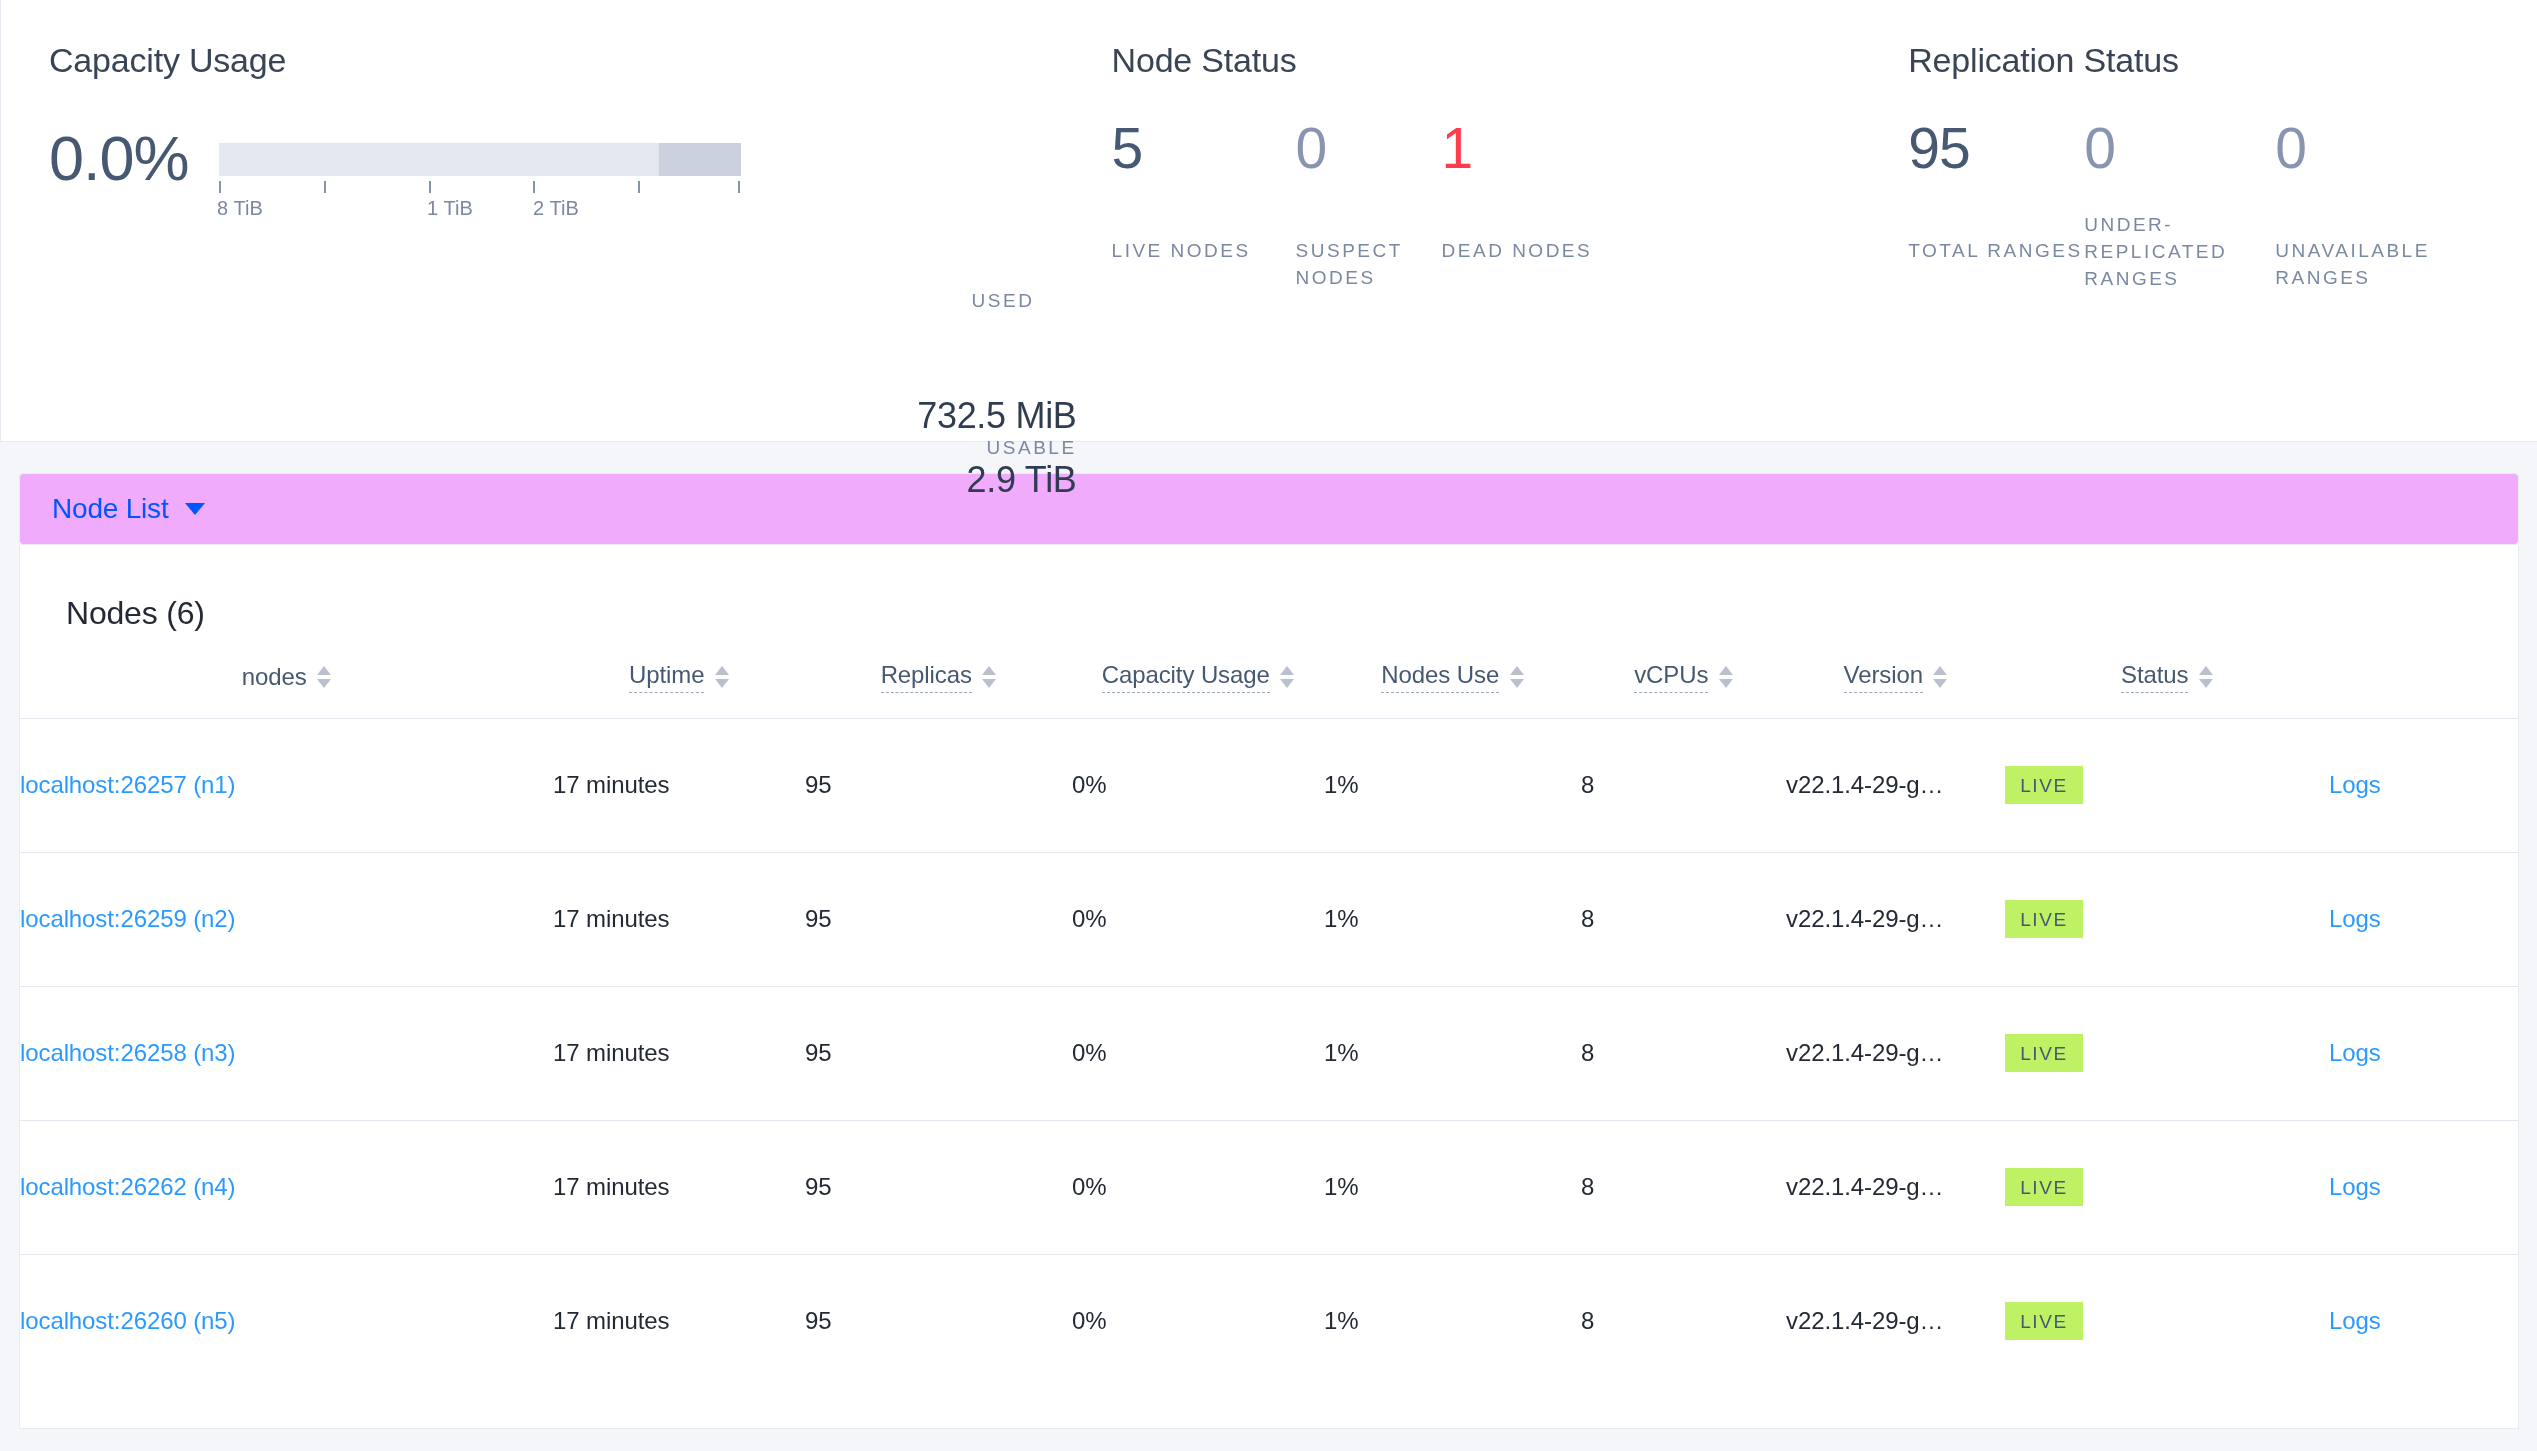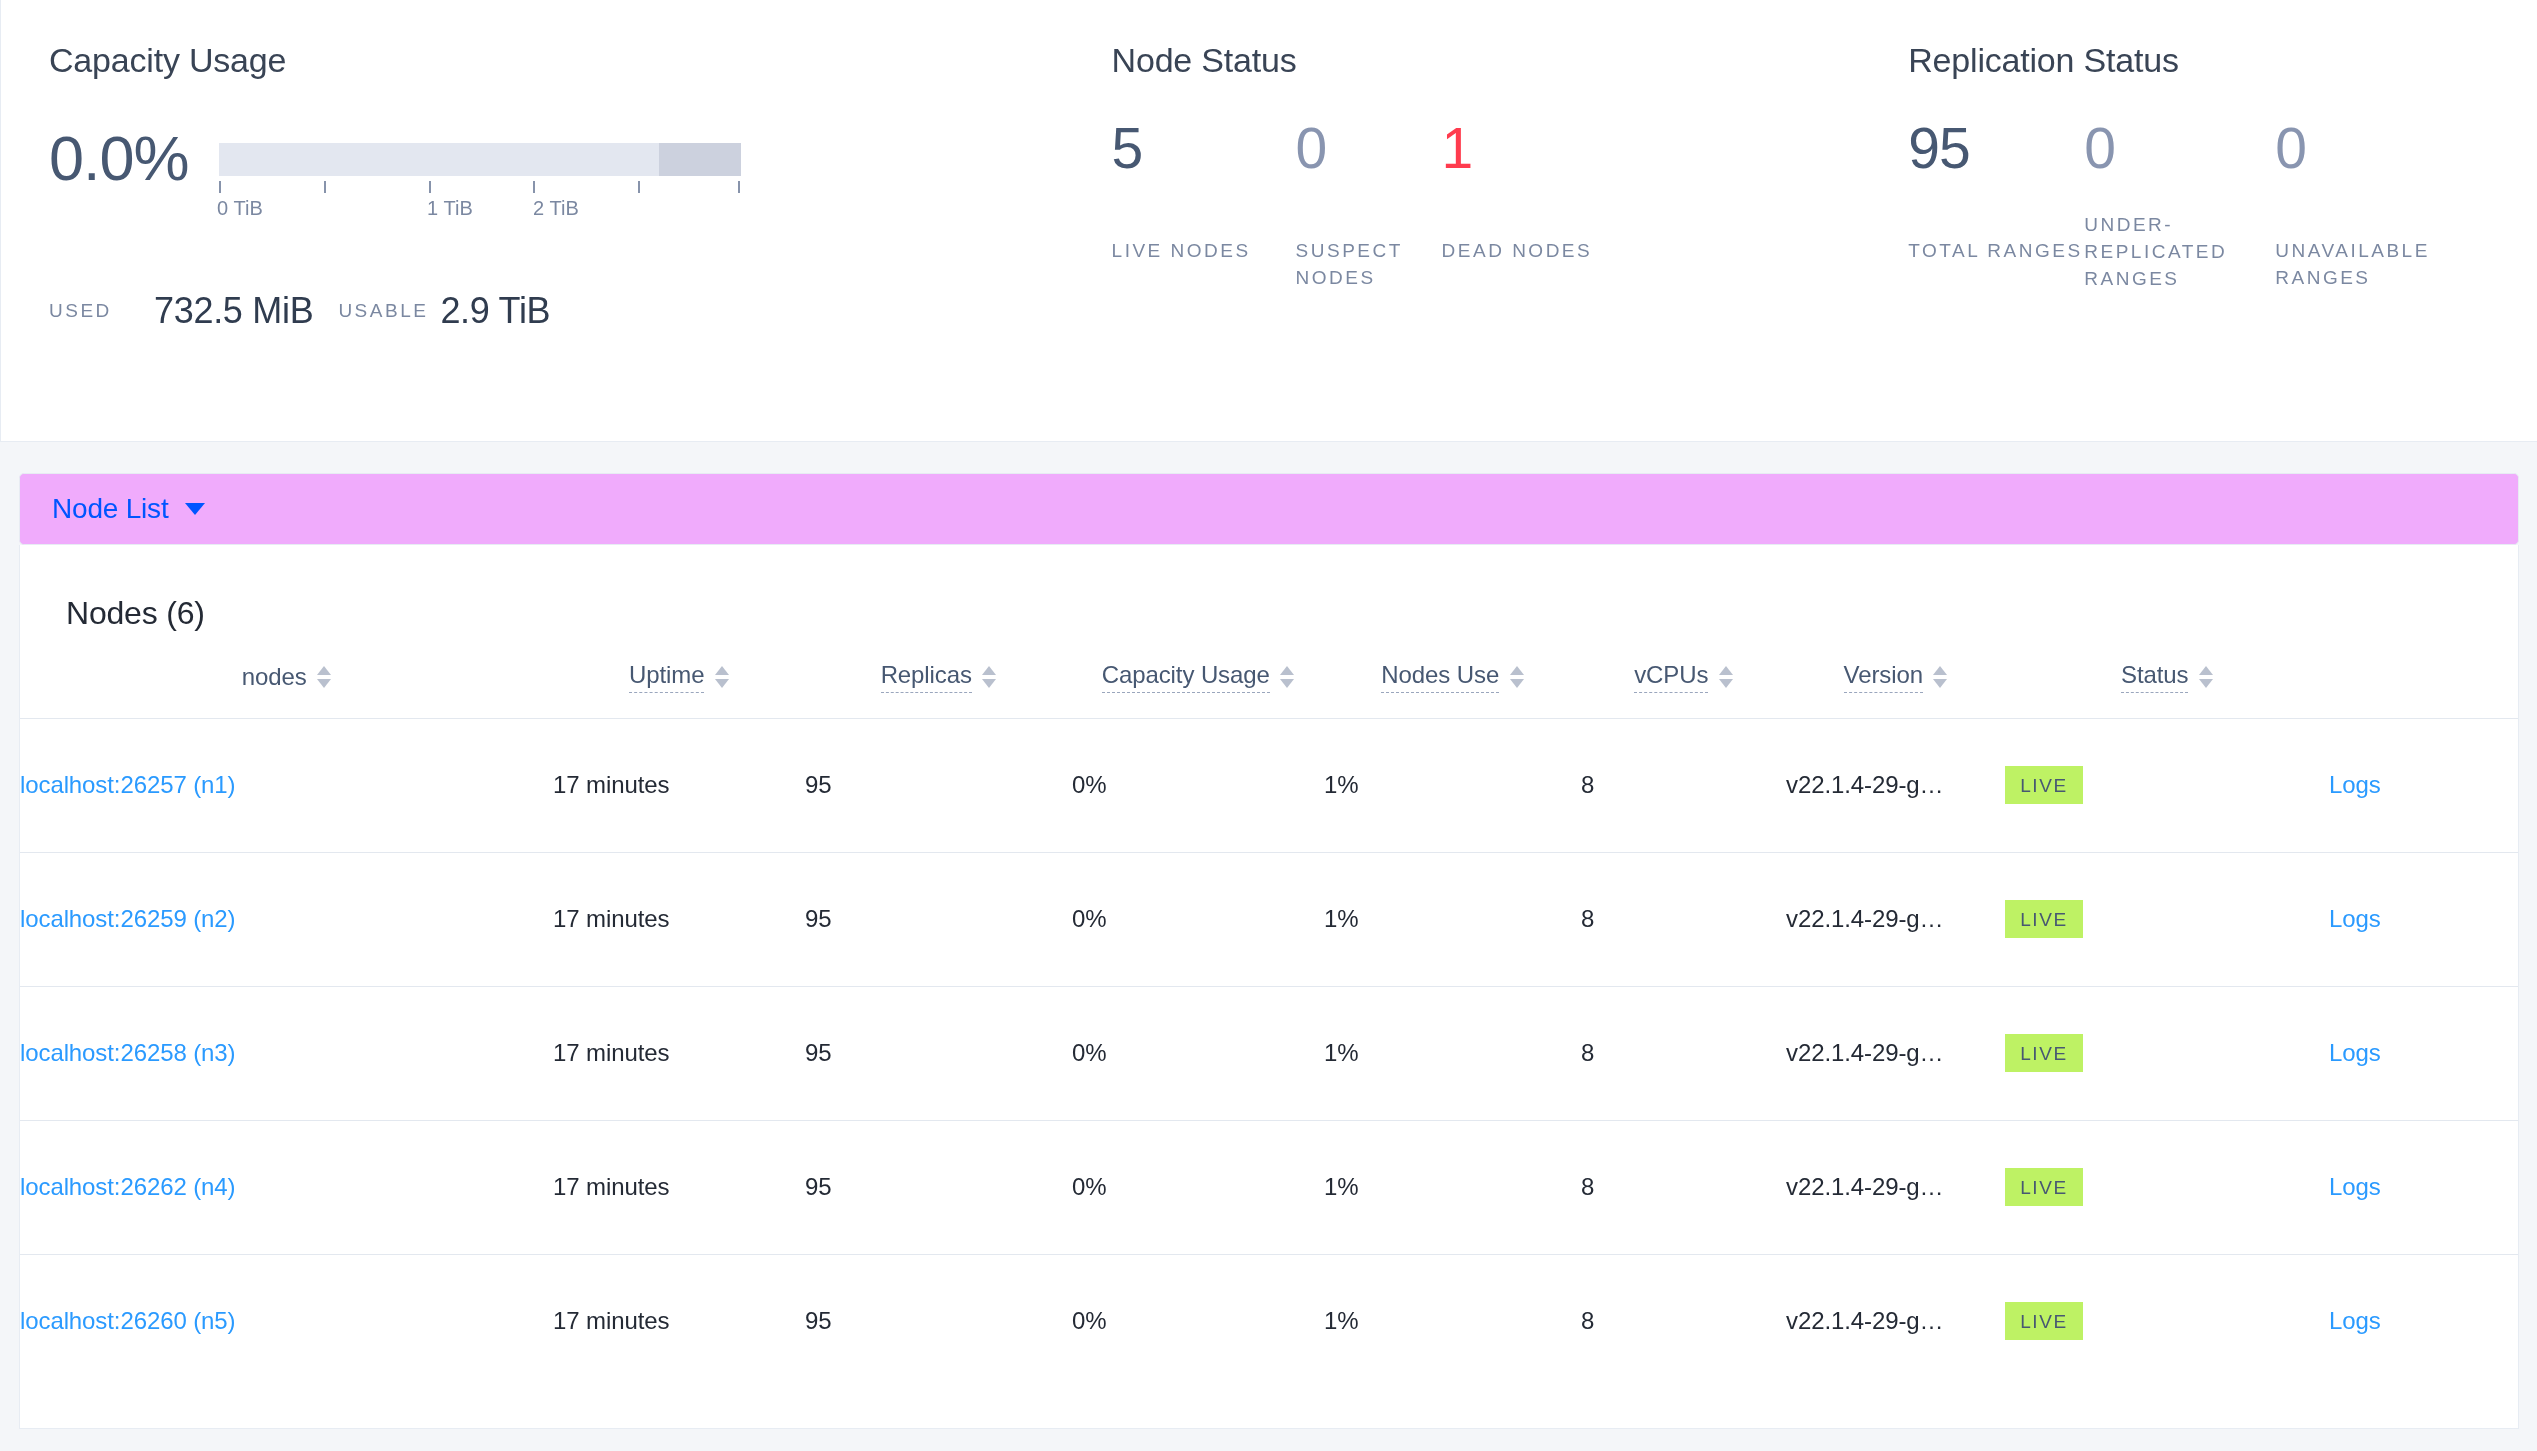--- a/index.html
+++ b/index.html
@@ -89,22 +89,23 @@
     top: 16px;
     font-size: 20px;
     color: #7b88a1;
     white-space: nowrap;
     transform: translateX(-50%);
     letter-spacing: 0.1px;
   }
 
   .cap-totals {
     display: flex;
-    align-items: center;
+    align-items: flex-end;
     margin-top: 65px;
+    flex-direction: column;
   }
   .kv-label {
     font-size: 19px;
     letter-spacing: 2.5px;
     color: #7b88a1;
     text-transform: uppercase;
   }
   .kv-value {
     font-size: 36px;
     color: #303c4f;
@@ -296,21 +297,21 @@
         </div>
 
         <div class="cap-axis">
           <span class="cap-tick" style="left:0px"></span>
           <span class="cap-tick" style="left:105px"></span>
           <span class="cap-tick" style="left:210px"></span>
           <span class="cap-tick" style="left:314px"></span>
           <span class="cap-tick" style="left:419px"></span>
           <span class="cap-tick" style="left:519px"></span>
 
-          <span class="cap-tick-label" style="left:21px">0 TiB</span>
+          <span class="cap-tick-label" style="left:21px">8 TiB</span>
           <span class="cap-tick-label" style="left:231px">1 TiB</span>
           <span class="cap-tick-label" style="left:337px">2 TiB</span>
         </div>
       </div>
     </div>
 
     <div class="cap-totals">
       <span class="kv-label used-label">USED</span>
       <span class="kv-value used-value">732.5 MiB</span>
       <span class="kv-label usable-label">USABLE</span>

